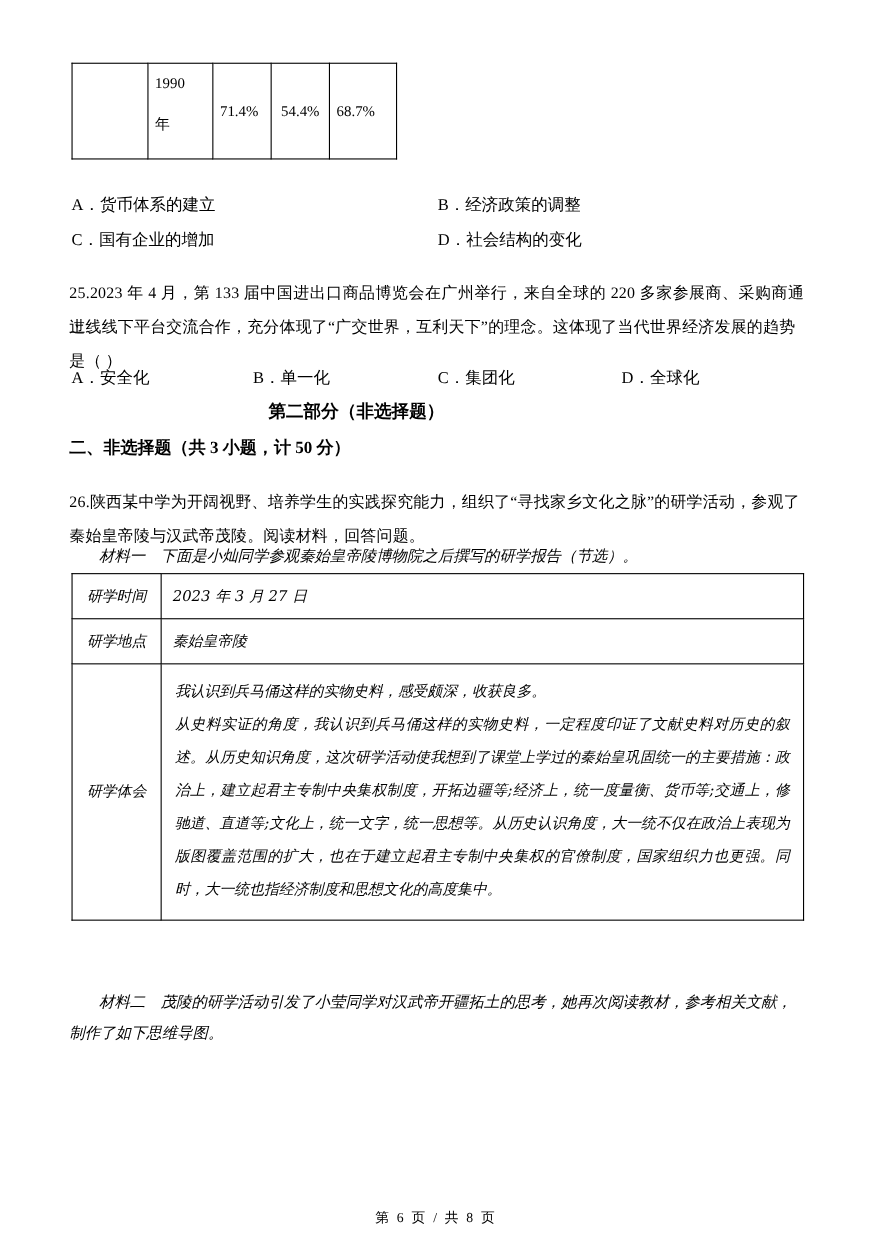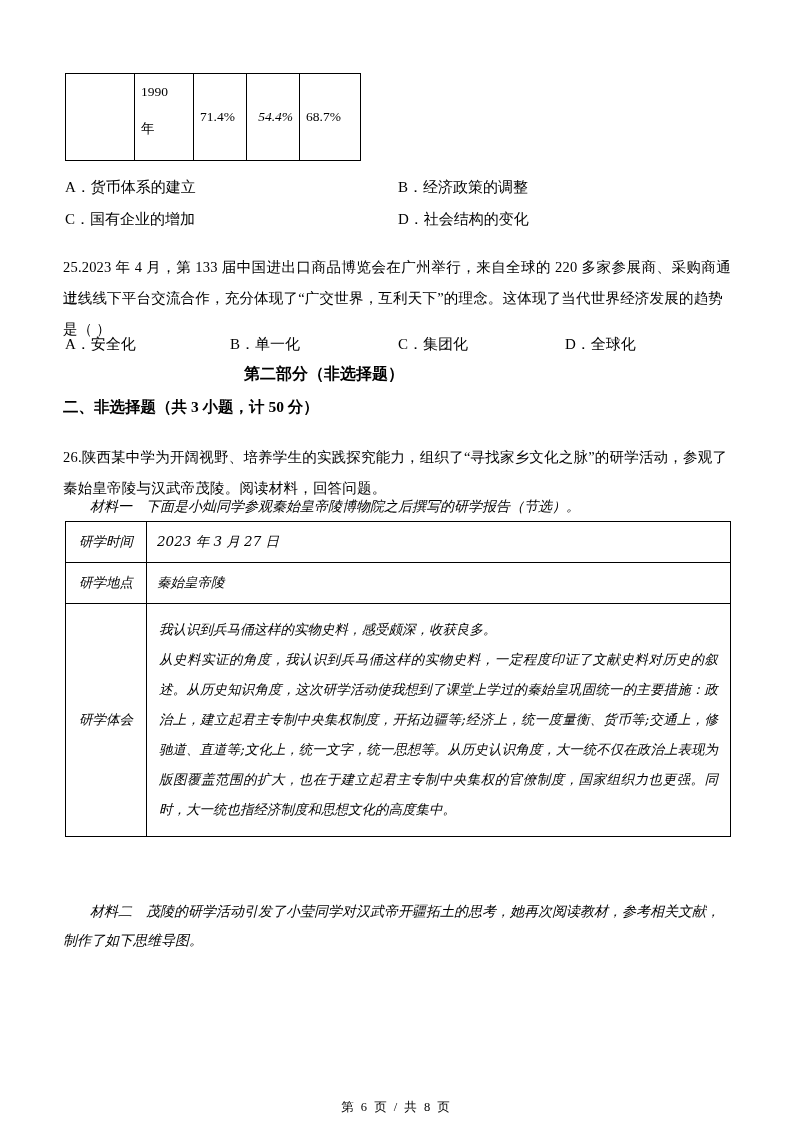--- a/index.html
+++ b/index.html
@@ -24,36 +24,36 @@
   }
   .kai {
     font-family: "DejaVu Serif", "Liberation Serif", serif;
     font-style: italic;
   }
 
   
   #top-table {
     position: absolute;
     left: 65px;
-    top: 73px;
+    top: 57px;
     border-collapse: collapse;
     table-layout: fixed;
   }
   #top-table td {
     border: 1px solid #000;
     font-size: 13.5px;
     line-height: 1.55;
     padding: 4px 6px;
     vertical-align: middle;
     font-family: "Liberation Serif", "DejaVu Serif", serif;
   }
   #top-table td.c0 { width: 56px; }
   #top-table td.c1 { width: 46px; height: 74px; vertical-align: top; padding-top: 8px;}
   #top-table td.c2 { width: 40px; text-align: left; }
-  #top-table td.c3 { width: 40px; text-align: right; font-style: italic; }
+  #top-table td.c3 { width: 40px; text-align: center; }
   #top-table td.c4 { width: 48px; text-align: left; }
 
   
   .choice-row {
     position: absolute;
     left: 65px;
     width: 665px;
     font-size: 15px;
     line-height: 1;
   }

